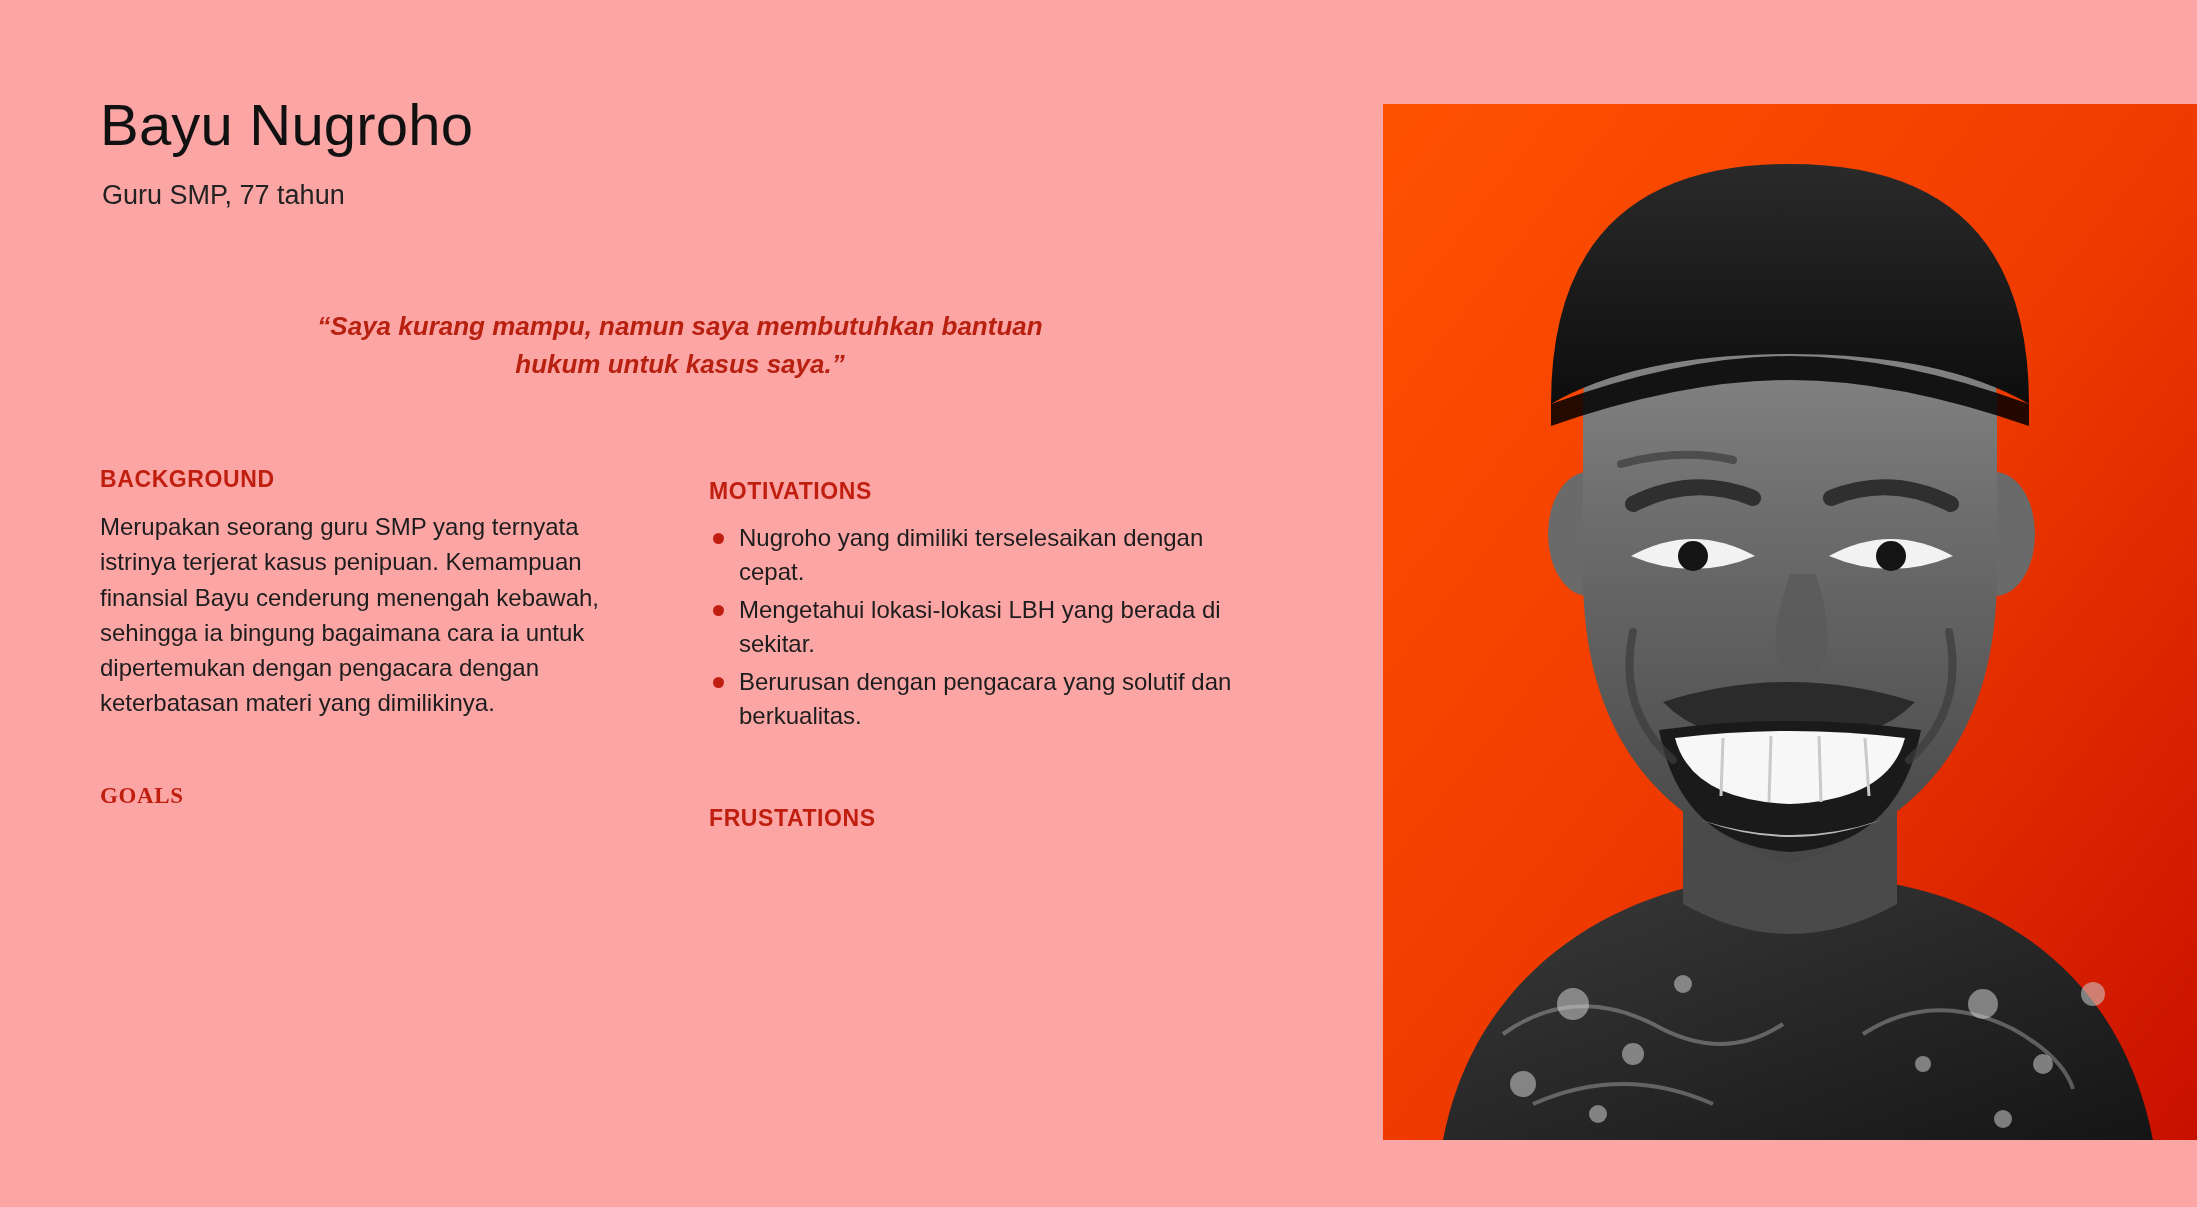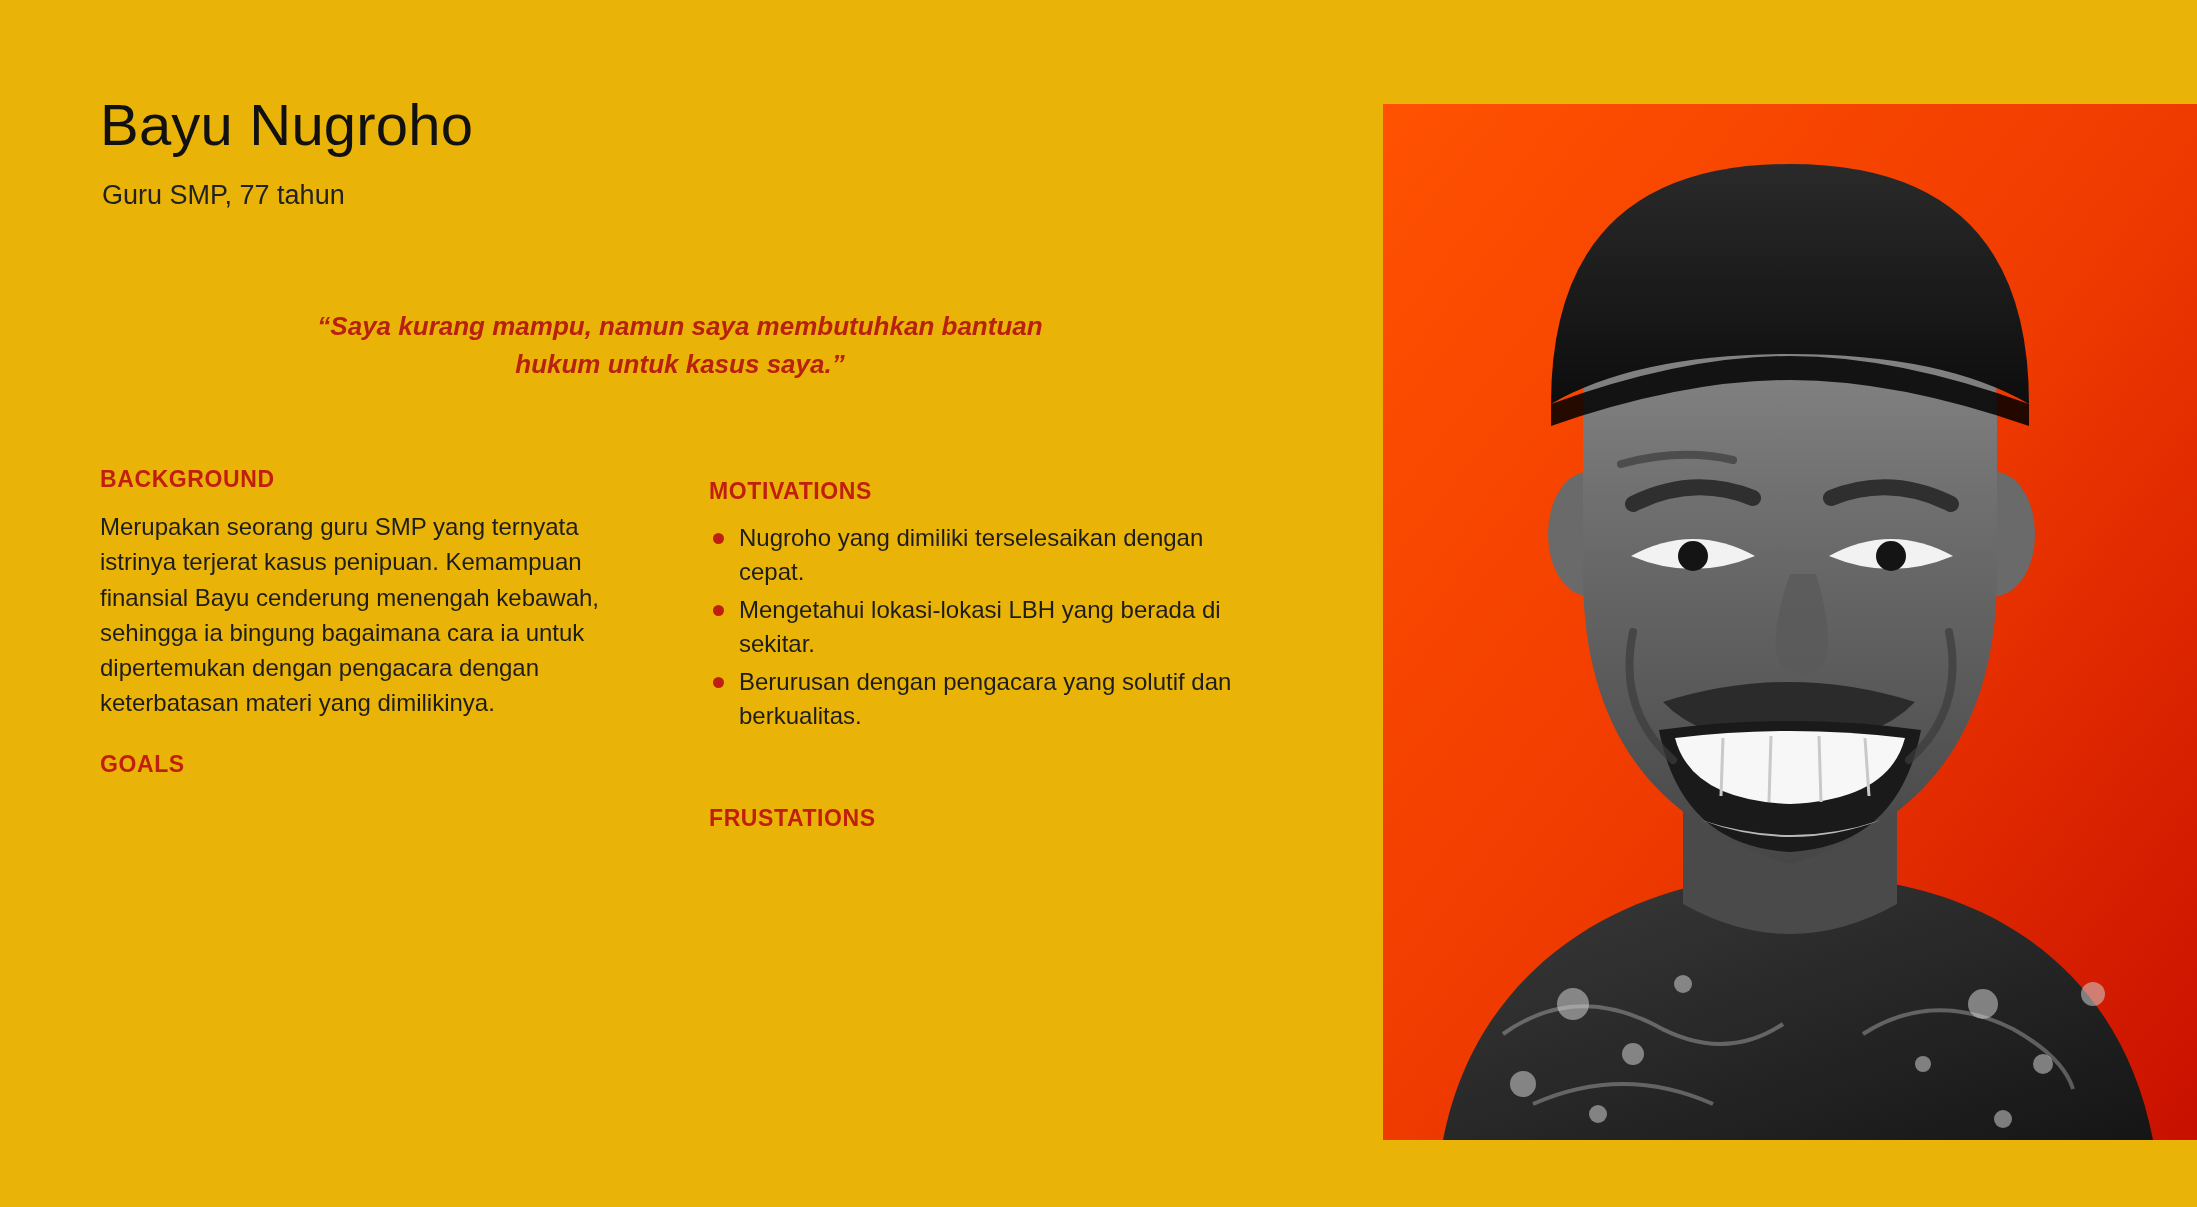--- a/index.html
+++ b/index.html
@@ -14,21 +14,21 @@
     font-family: "Liberation Sans", sans-serif;
     color: #1a1a1a;
     overflow: hidden;
     position: relative;
   }
 
   .page {
     position: relative;
     width: 2197px;
     height: 1207px;
-    background: #eab308;
+    background: #fca5a5;
   }
 
   
   .content {
     position: absolute;
     left: 100px;
     top: 0;
     width: 1260px;
     height: 1207px;
   }
@@ -90,21 +90,21 @@
   }
 
   .body-text {
     font-size: 24px;
     line-height: 1.47;
     color: #1d1d1d;
     margin: 0;
     max-width: 530px;
   }
 
-  .block-gap-goals { margin-top: 30px; }
+  .block-gap-goals { margin-top: 62px; font-family: Liberation Serif, serif; }
   .goals-text { margin-top: 22px; }
   .block-gap-frustations { margin-top: 72px; }
 
   ul.bullets {
     list-style: none;
     margin: 0;
     padding: 0;
   }
   ul.bullets li {
     position: relative;

